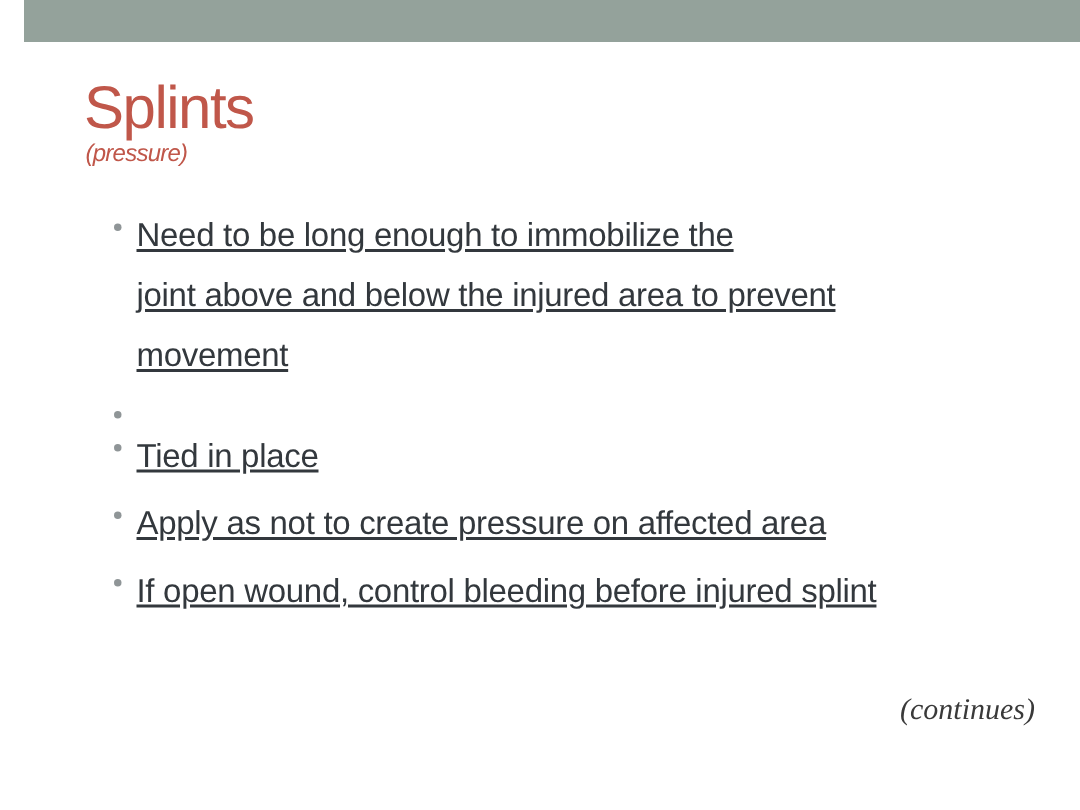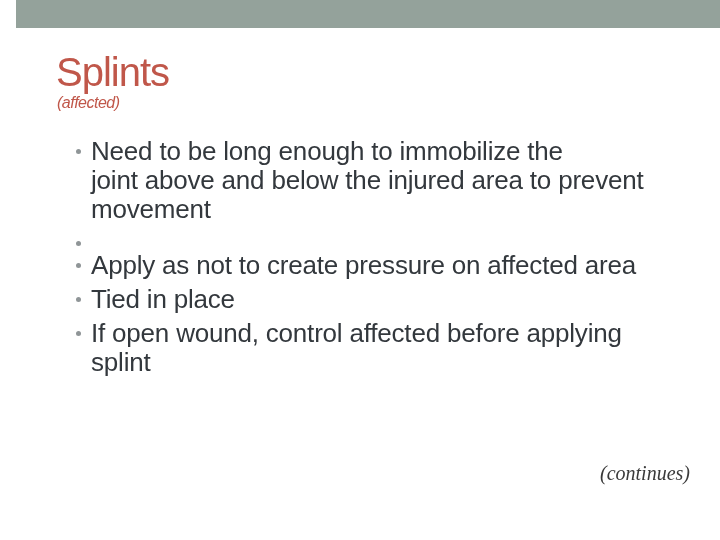--- a/index.html
+++ b/index.html
@@ -51,24 +51,25 @@
     top: 137px;
     width: 612px;
     margin: 0;
     padding: 0;
     list-style: none;
   }
   .bullet-item {
     display: flex;
     align-items: flex-start;
     margin: 0 0 5px 0;
-    font-size: 26px;
-    line-height: 29px;
+    font-size: 22px;
+    line-height: 40px;
     letter-spacing: -0.2px;
     color: var(--body-text, #33383d);
+    text-decoration: underline;
   }
   .bullet-dot {
     flex: 0 0 auto;
     width: 5px;
     height: 5px;
     margin: 12px 10px 0 0;
     border-radius: 50%;
     background: var(--bullet-dot, #8f9597);
   }
   .bullet-text {
@@ -86,40 +87,40 @@
   }
 </style>
 </head>
 <body>
 
 <div class="slide">
   <div class="top-bar"></div>
 
   <h1 class="slide-title">Splints</h1>
 
-  <div class="slide-subtitle">(affected)</div>
+  <div class="slide-subtitle">(pressure)</div>
 
   <ul class="bullet-list">
     <li class="bullet-item">
       <span class="bullet-dot"></span>
       <span class="bullet-text">Need to be long enough to immobilize the
 joint above and below the injured area to prevent
 movement</span>
     </li>
     <li class="bullet-item">
       <span class="bullet-dot"></span>
     </li>
     <li class="bullet-item">
       <span class="bullet-dot"></span>
+      <span class="bullet-text">Tied in place</span>
+    </li>
+    <li class="bullet-item">
+      <span class="bullet-dot"></span>
       <span class="bullet-text">Apply as not to create pressure on affected area</span>
     </li>
     <li class="bullet-item">
       <span class="bullet-dot"></span>
-      <span class="bullet-text">Tied in place</span>
-    </li>
-    <li class="bullet-item">
-      <span class="bullet-dot"></span>
-      <span class="bullet-text">If open wound, control affected before applying splint</span>
+      <span class="bullet-text">If open wound, control bleeding before injured splint</span>
     </li>
   </ul>
 
   <div class="continues-note">(continues)</div>
 </div>
 
 </body></html>

